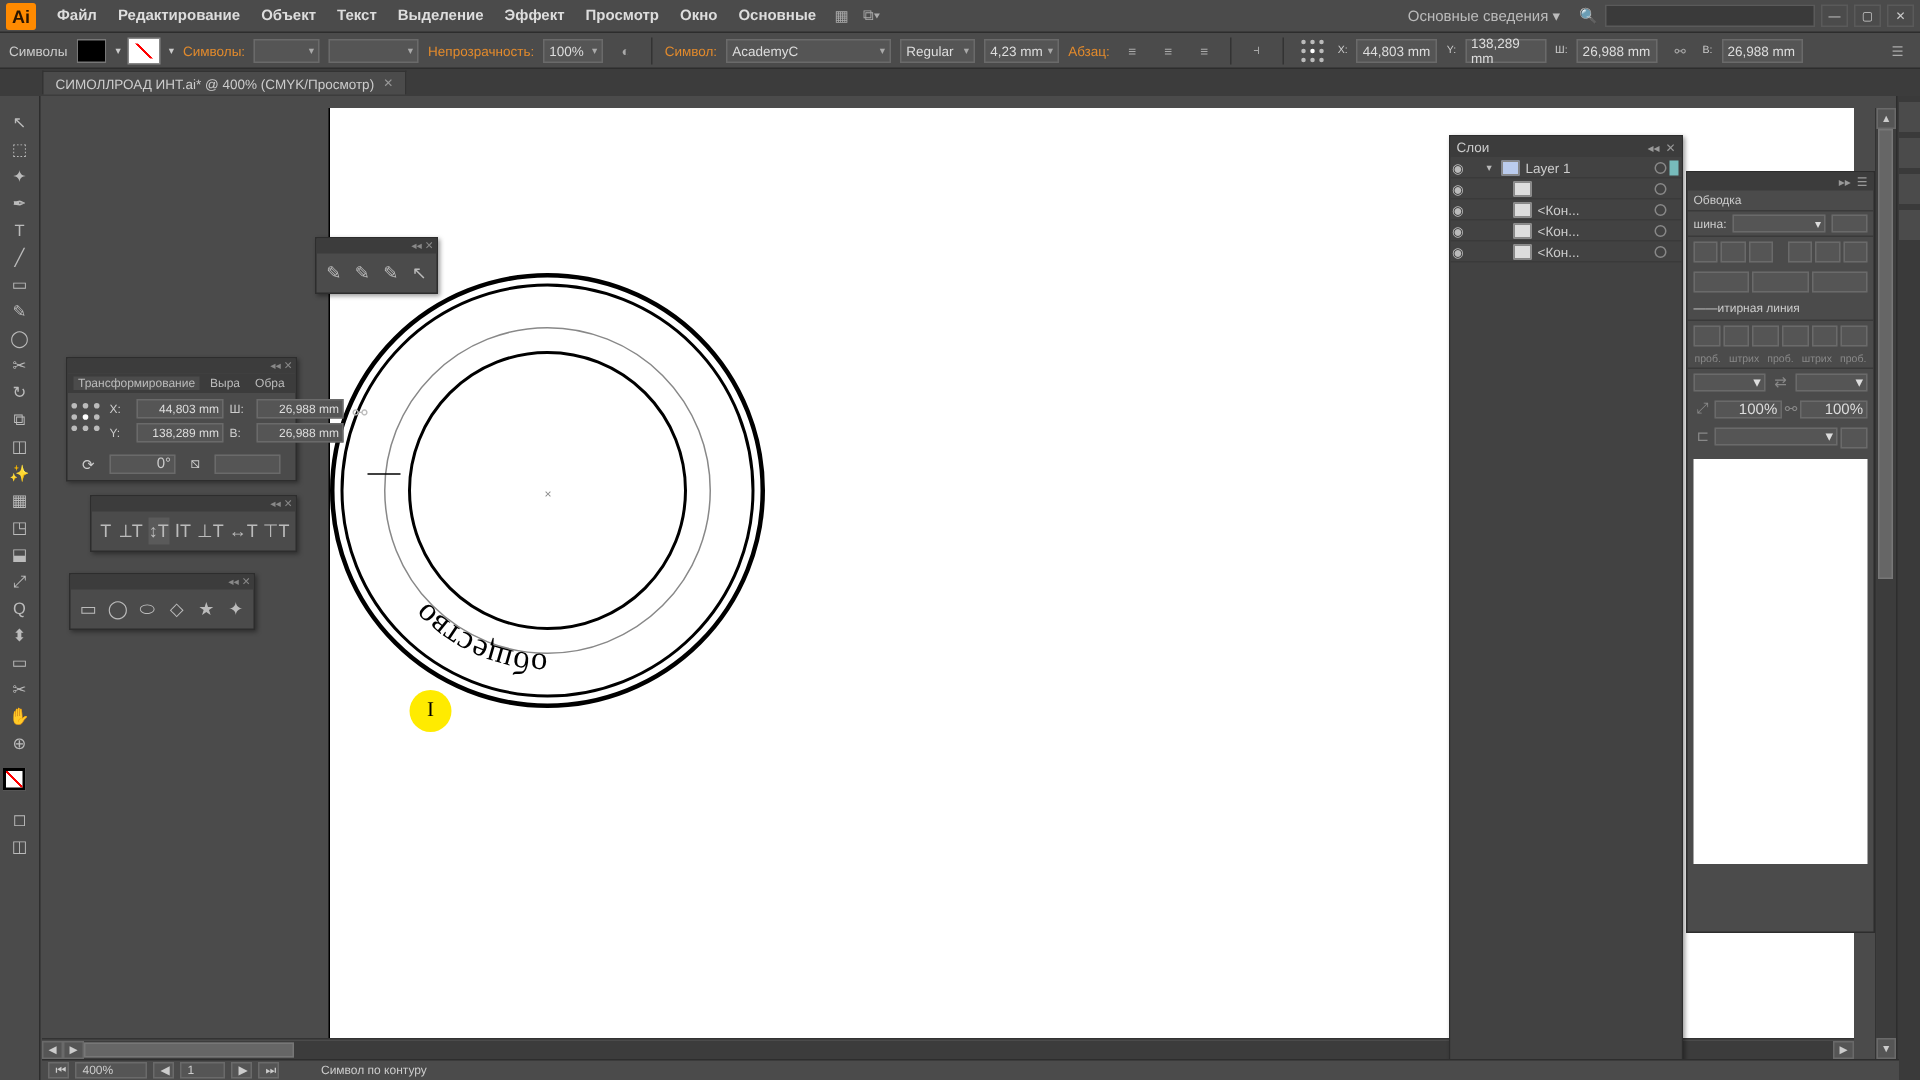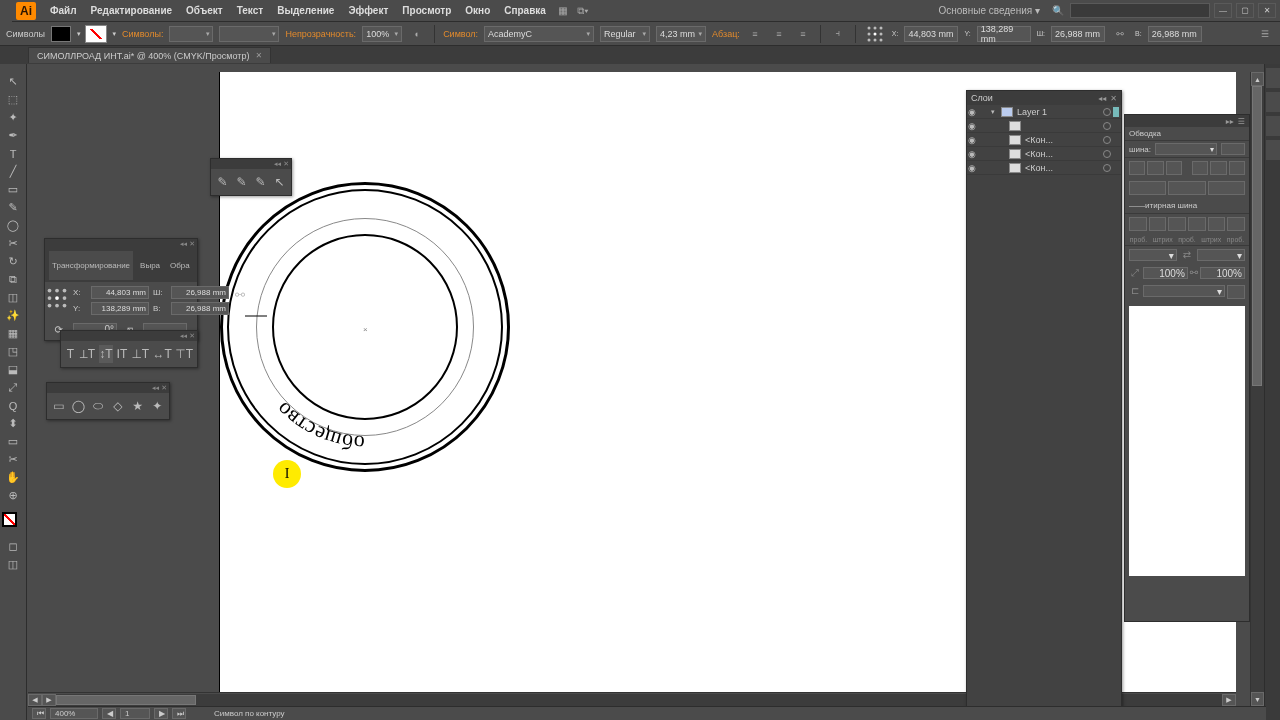--- a/index.html
+++ b/index.html
@@ -1,19 +1,19 @@
 <!DOCTYPE html>
 <html><head>
 <meta charset="utf-8">
 <style>
   * { box-sizing: border-box; margin: 0; padding: 0; }
   body { font-family: Tahoma, Arial, sans-serif; font-size: 10px; color: #ccc; background: #4b4b4b; width: 1280px; height: 720px; overflow: hidden; position: relative; }
   
   
-  .menu-bar { height: 22px; background: #4b4b4b; display: flex; align-items: center; padding: 0 4px; gap: 2px; border-bottom: 1px solid #2d2d2d; margin-left: 12px; }
+  .menu-bar { height: 22px; background: #4b4b4b; display: flex; align-items: center; padding: 0 4px; gap: 2px; border-bottom: 1px solid #2d2d2d; }
   .ai-logo { width: 20px; height: 18px; background: #ff8a00; color: #2b1500; display: flex; align-items: center; justify-content: center; font-weight: bold; font-size: 12px; border-radius: 2px; margin-right: 6px; }
   .menu-item { padding: 3px 6px; cursor: pointer; font-size: 10px; color: #ddd; font-weight: bold; }
   .menu-spacer { flex: 1; }
   .essentials { font-size: 10px; color: #bbb; padding: 2px 8px; }
   .search-box { width: 140px; height: 15px; background: #3a3a3a; border: 1px solid #5a5a5a; }
   .win-btn { width: 18px; height: 15px; background: #4b4b4b; border: 1px solid #5a5a5a; margin-left: 2px; display:flex; align-items:center; justify-content:center; font-size:8px; cursor:pointer;}
   
   
   .control-bar { height: 24px; background: #4b4b4b; display: flex; align-items: center; padding: 0 6px; gap: 6px; border-bottom: 1px solid #2d2d2d; font-size: 9px; }
   .ctrl-label { color: #ccc; }
@@ -48,21 +48,21 @@
   .csw-fill { position:absolute; top:0; left:0; width:15px; height:15px; background:#000; border:1px solid #888;}
   .csw-stroke { position:absolute; bottom:0; right:0; width:15px; height:15px; background:#fff; border:2px solid #000;}
   
   
   .float-panel { position: absolute; background: #4b4b4b; border: 1px solid #2d2d2d; box-shadow: 1px 1px 3px rgba(0,0,0,.4); }
   .fp-head { height: 10px; background: #3c3c3c; display:flex; justify-content:flex-end; align-items:center; padding:0 2px; gap:2px;}
   .fp-head span { font-size:7px; color:#888; cursor:pointer; }
   .fp-row { display:flex; align-items:center; gap:4px; padding:4px; }
   .fp-icon { width:18px; height:18px; display:flex; align-items:center; justify-content:center; color:#bbb; cursor:pointer; font-size:12px; }
   .fp-tabs { display:flex; gap:4px; padding:2px 4px; background:#3c3c3c; font-size:8px;}
-  .fp-tab { padding:10px 3px; color:#bbb; cursor:pointer;text-align:center; }
+  .fp-tab { padding:0 3px; color:#bbb; cursor:pointer;text-align:center; }
   .fp-tab.active { background:#4b4b4b; }
   .wh-grid { display:grid; grid-template-columns: 14px 58px 14px 58px; gap:3px 4px; padding:4px; align-items:center; font-size:8px;}
   .wh-grid .fld { height:13px; background:#555; border:1px solid #6a6a6a; padding:0 2px; display:flex; align-items:center; justify-content:flex-end; color:#ddd;}
   .ref-point { width:24px; height:24px; }
   
   
   .right-col { position: absolute; top: 64px; right: 0; width: 16px; bottom: 0; background: #3a3a3a; border-left:1px solid #2d2d2d;}
   .right-btn { width:14px; height:20px; margin:4px auto; background:#4b4b4b; cursor:pointer;}
   
   
@@ -115,21 +115,21 @@
 <div class="menu-bar">
   <div class="ai-logo">Ai</div>
   <div class="menu-item">Файл</div>
   <div class="menu-item">Редактирование</div>
   <div class="menu-item">Объект</div>
   <div class="menu-item">Текст</div>
   <div class="menu-item">Выделение</div>
   <div class="menu-item">Эффект</div>
   <div class="menu-item">Просмотр</div>
   <div class="menu-item">Окно</div>
-  <div class="menu-item">Справка</div>
+  <div class="menu-item">Основные</div>
   <div class="icon-box">▦</div>
   <div class="icon-box">⧉▾</div>
   <div class="menu-spacer"></div>
   <div class="essentials"><span>Основные сведения</span> ▾</div>
   <div class="icon-box">🔍</div>
   <div class="search-box"></div>
   <div class="win-btn">—</div>
   <div class="win-btn">▢</div>
   <div class="win-btn">✕</div>
 </div>
@@ -487,21 +487,21 @@
     <div style="width:6px"></div>
     <div class="ap-btn"></div>
     <div class="ap-btn"></div>
     <div class="ap-btn"></div>
   </div>
   <div class="ap-btn-row">
     <div class="ap-btn wide"></div>
     <div class="ap-btn wide"></div>
     <div class="ap-btn wide"></div>
   </div>
-  <div class="ap-section">——итирная шина</div>
+  <div class="ap-section">——итирная линия</div>
   <div class="ap-btn-row">
     <div class="ap-btn"></div>
       <div class="ap-btn"></div>
       <div class="ap-btn"></div>
       <div class="ap-btn"></div>
       <div class="ap-btn"></div>
       <div class="ap-btn"></div>
   </div>
   <div class="ap-row" style="font-size:7px;color:#888;justify-content:space-around;">
     <span>проб.</span>

